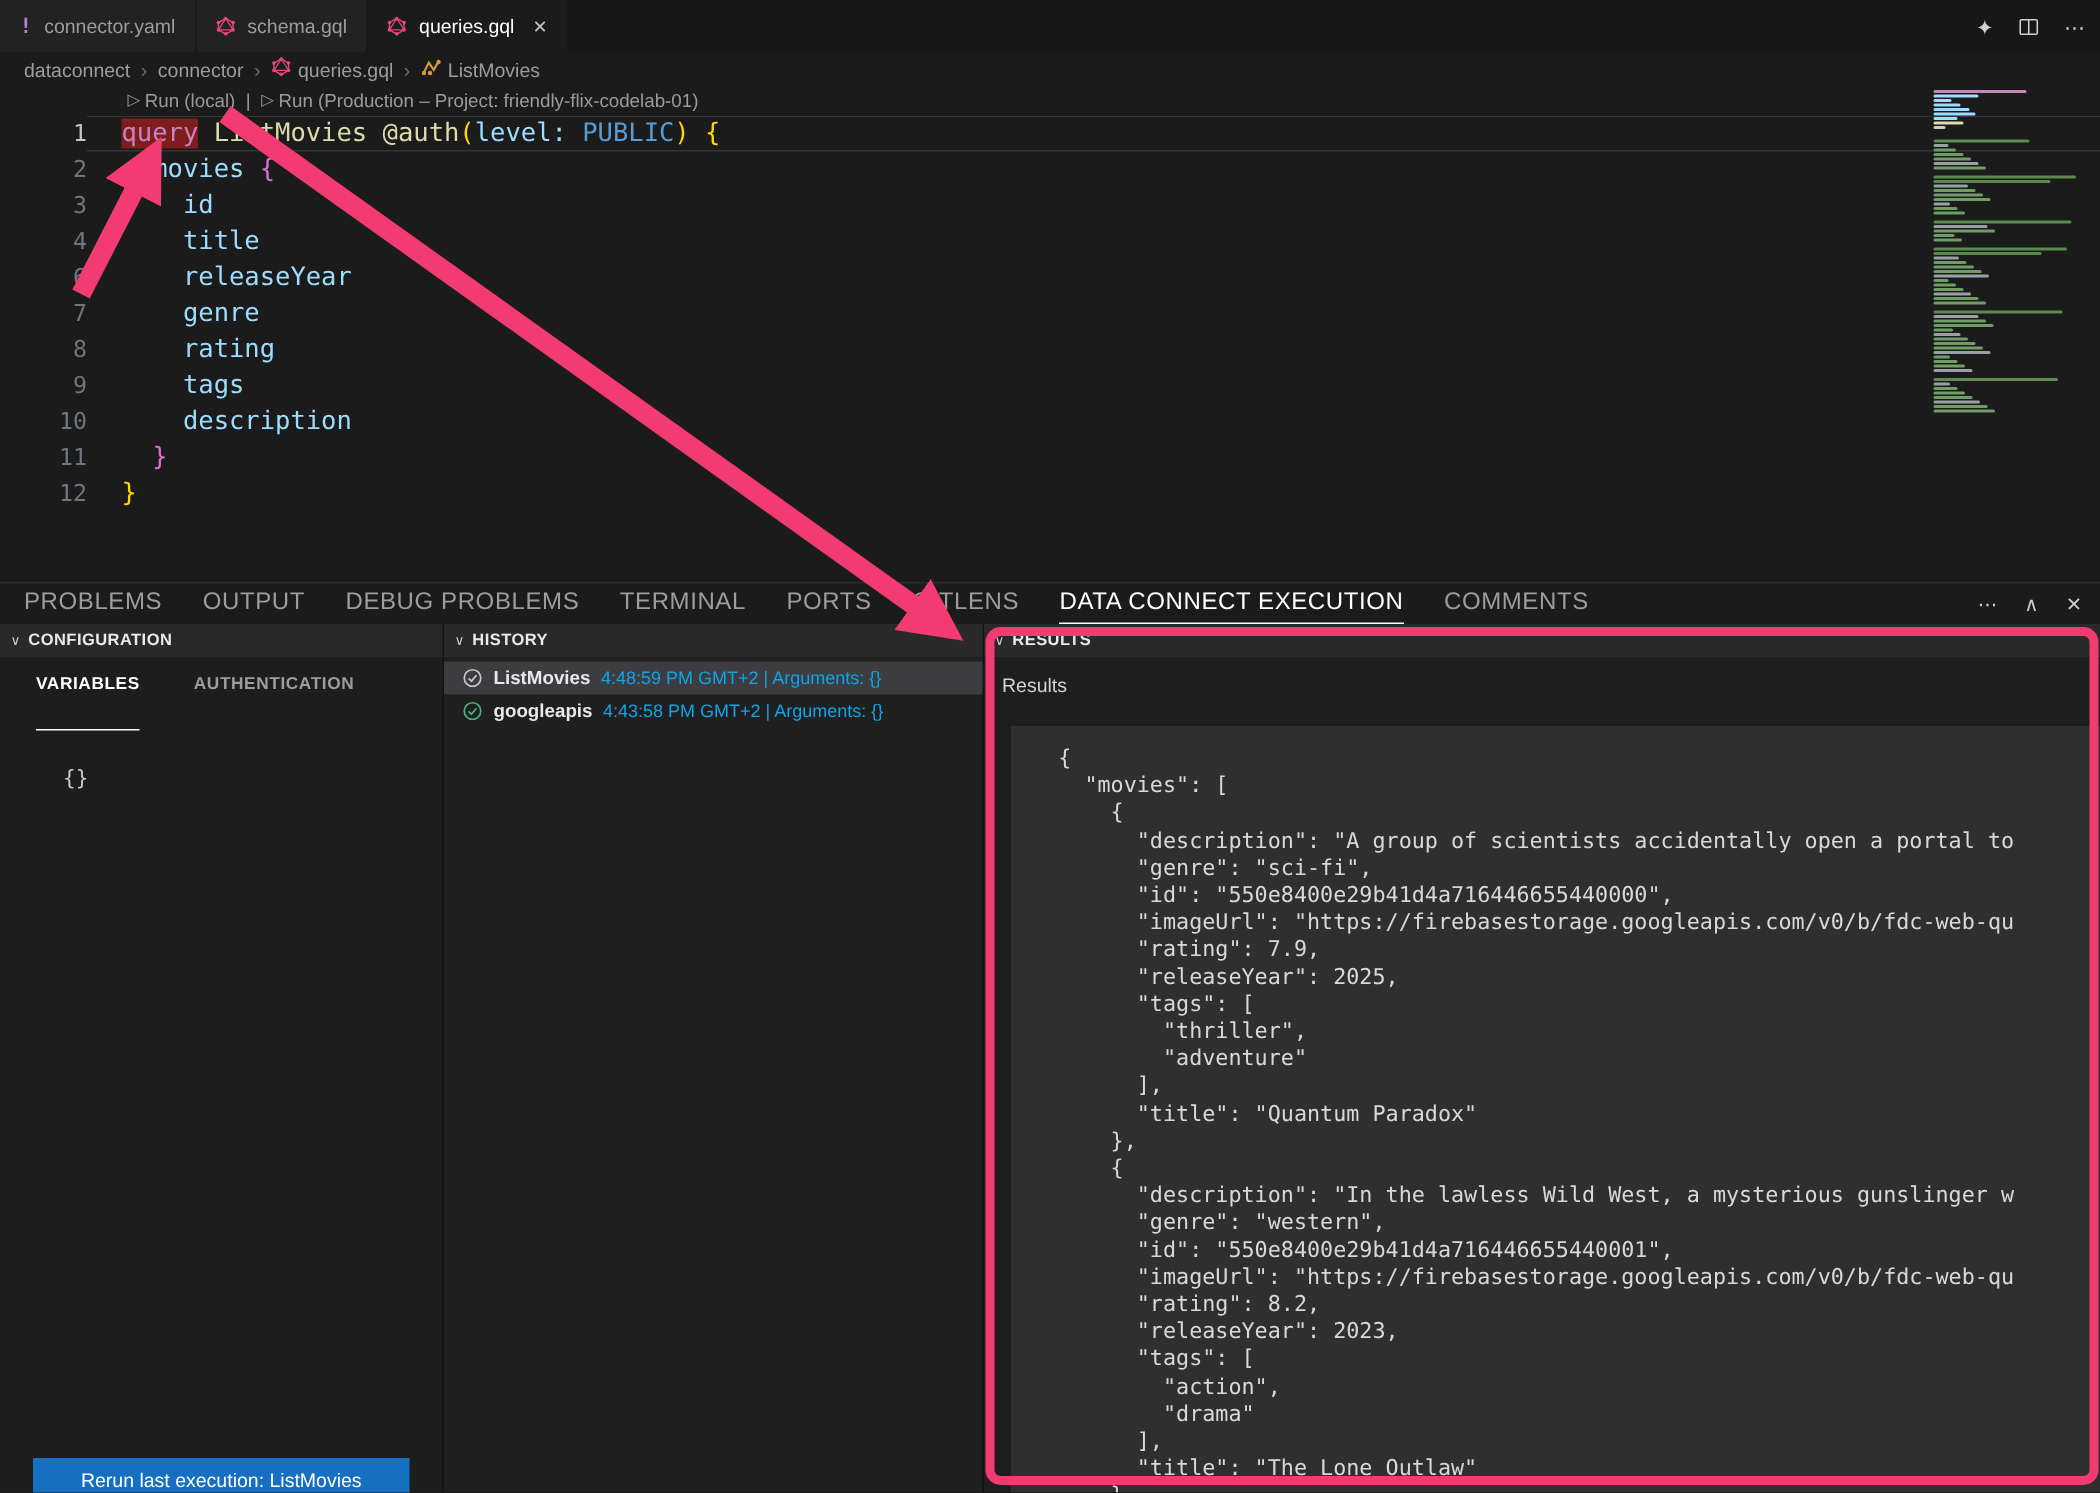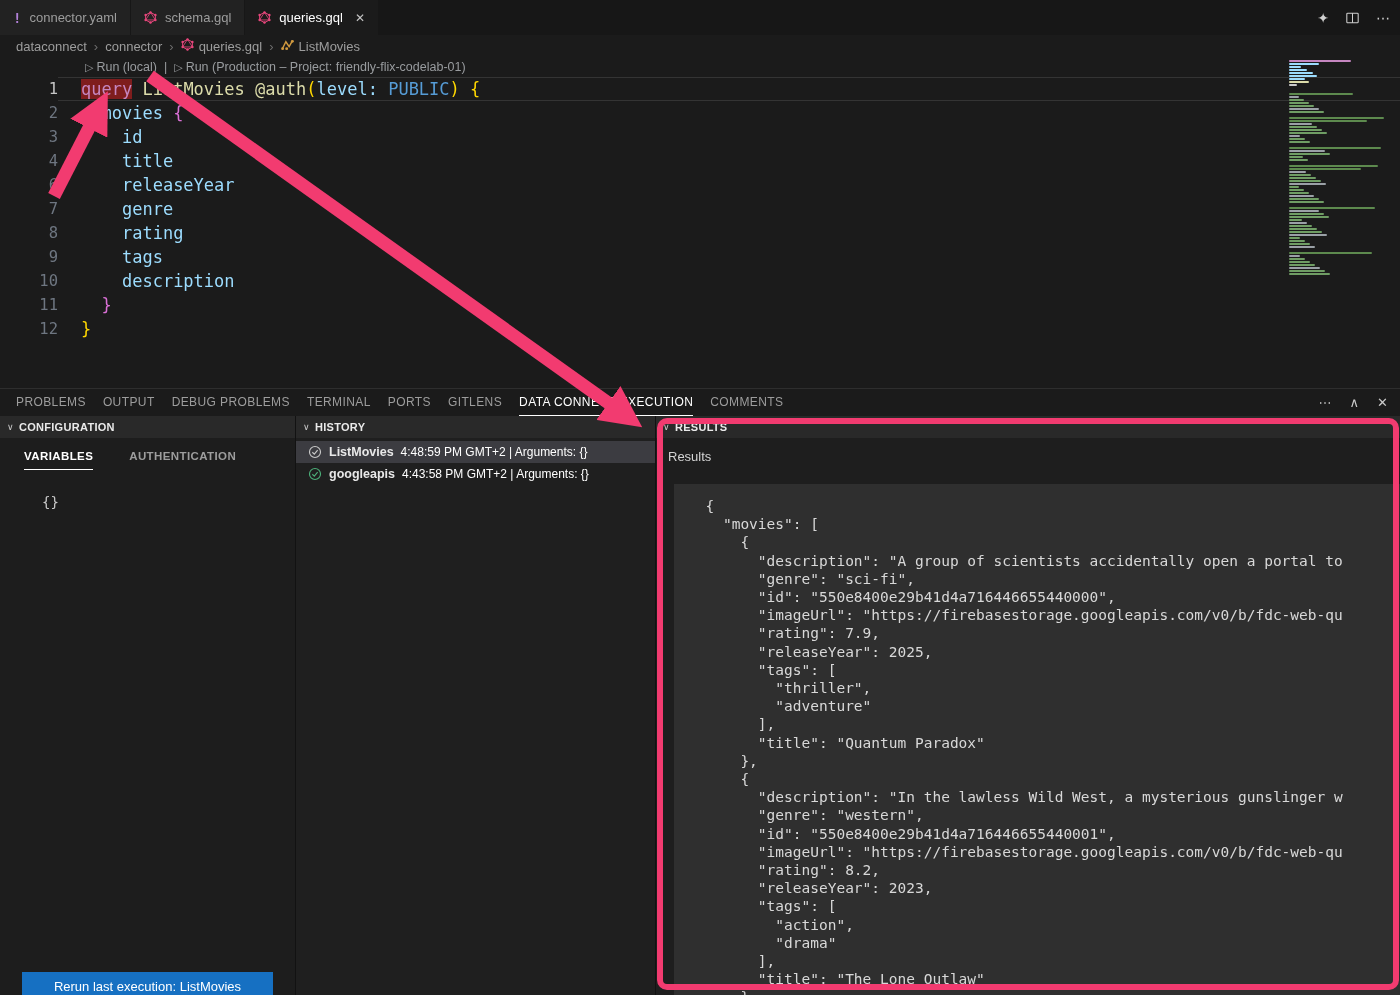--- a/index.html
+++ b/index.html
@@ -38,47 +38,47 @@
   .tk-b1{color:#ffd700} .tk-b2{color:#da70d6} .tk-pl{color:#cccccc}
   .sel { background:#7f1d1d; }
 
   
   #minimap { position:absolute; top:3px; right:1px; width:116px; height:200px; cursor:pointer; }
   .mm { height:2px; margin:0 4px 1px 6px; border-radius:1px; }
   .mm.gap { background:transparent !important; }
 
   
   #panel { position:absolute; left:0; right:0; top:388px; bottom:0; background:#1b1b1b; border-top:1px solid #2e2e2e; }
-  #panel-tabs { height:27px; display:flex; align-items:center; gap:17px; padding-left:16px;
-                font-size:12px; letter-spacing:.4px; color:#9d9d9d; }
+  #panel-tabs { height:27px; display:flex; align-items:center; gap:27px; padding-left:16px;
+                font-size:16px; letter-spacing:.4px; color:#9d9d9d; }
   .ptab { height:27px; line-height:26px; cursor:pointer; white-space:nowrap; }
   .ptab.active { color:#ffffff; border-bottom:1px solid #ffffff; }
   #panel-actions { position:absolute; right:12px; top:0; height:27px; display:flex; align-items:center; gap:18px;
                    color:#cccccc; font-size:13px; }
   #panel-actions span { cursor:pointer; }
 
   #panel-body { position:absolute; top:27px; left:0; right:0; bottom:0; display:flex; }
   .sec-h { height:22px; background:#292929; display:flex; align-items:center; gap:5px; padding-left:7px;
            font-size:11px; font-weight:bold; letter-spacing:.3px; color:#eaeaea; cursor:pointer; }
   .sec-h .chev { font-size:9px; color:#cccccc; font-weight:normal; }
 
   #pane-config { width:296px; flex:none; position:relative; border-right:1px solid #121212; background:#1d1d1d; }
   #cfg-tabs { display:flex; gap:36px; padding:12px 0 0 24px; font-size:11.5px; font-weight:bold; letter-spacing:.4px; color:#9d9d9d; }
-  .cfg-tab { padding-bottom:7px; cursor:pointer; }
+  .cfg-tab { padding-bottom:24px; cursor:pointer; }
   .cfg-tab.active { color:#ffffff; border-bottom:1px solid #ffffff; }
   #vars-value { margin:24px 0 0 42px; font-family:"DejaVu Sans Mono",monospace; font-size:14px; color:#c8c8c8; }
   #rerun-btn { position:absolute; left:22px; bottom:-6px; width:251px; height:29px; background:#1670C2; color:#fff;
                border:none; font-size:13px; font-family:"Liberation Sans",sans-serif; cursor:pointer; }
 
   #pane-history { width:360px; flex:none; position:relative; border-right:1px solid #121212; background:#1f1f1f; }
   #h-rows { margin-top:3px; }
   .h-row { height:22px; display:flex; align-items:center; gap:7px; padding-left:12px; cursor:pointer; }
   .h-row.sel { background:#3c3c41; }
   .h-name { color:#e8e8e8; font-weight:bold; font-size:12.5px; }
-  .h-meta { color:#ffffff; font-size:12px; }
+  .h-meta { color:#0ea5e9; font-size:12px; }
 
   #pane-results { flex:1; position:relative; background:#1e1e1e; overflow:hidden; }
   #res-label { margin:11px 0 0 12px; font-size:13px; color:#d4d4d4; }
   #res-json { position:absolute; left:18px; right:0; top:68px; bottom:-6px; background:#2f2f2f;
               padding:13px 0 0 14px; font-family:"DejaVu Sans Mono",monospace; font-size:14.5px;
               line-height:18.2px; color:#d8d8d8; white-space:pre; overflow:hidden; }
 
   
   #anno { position:absolute; inset:0; z-index:60; pointer-events:none; }
 </style>

